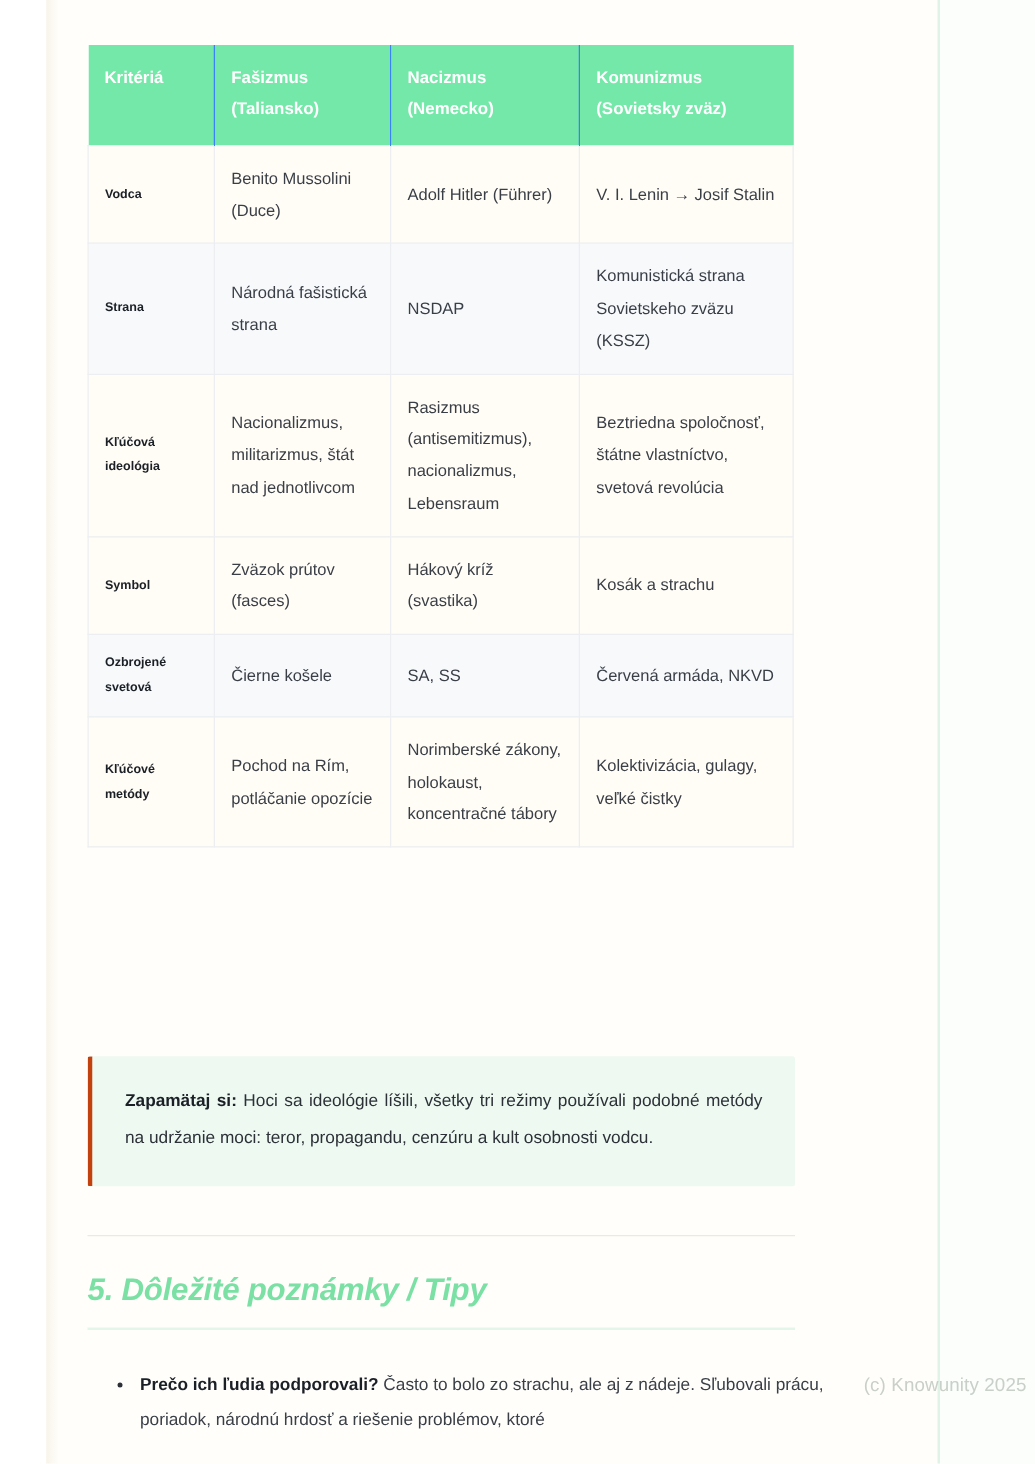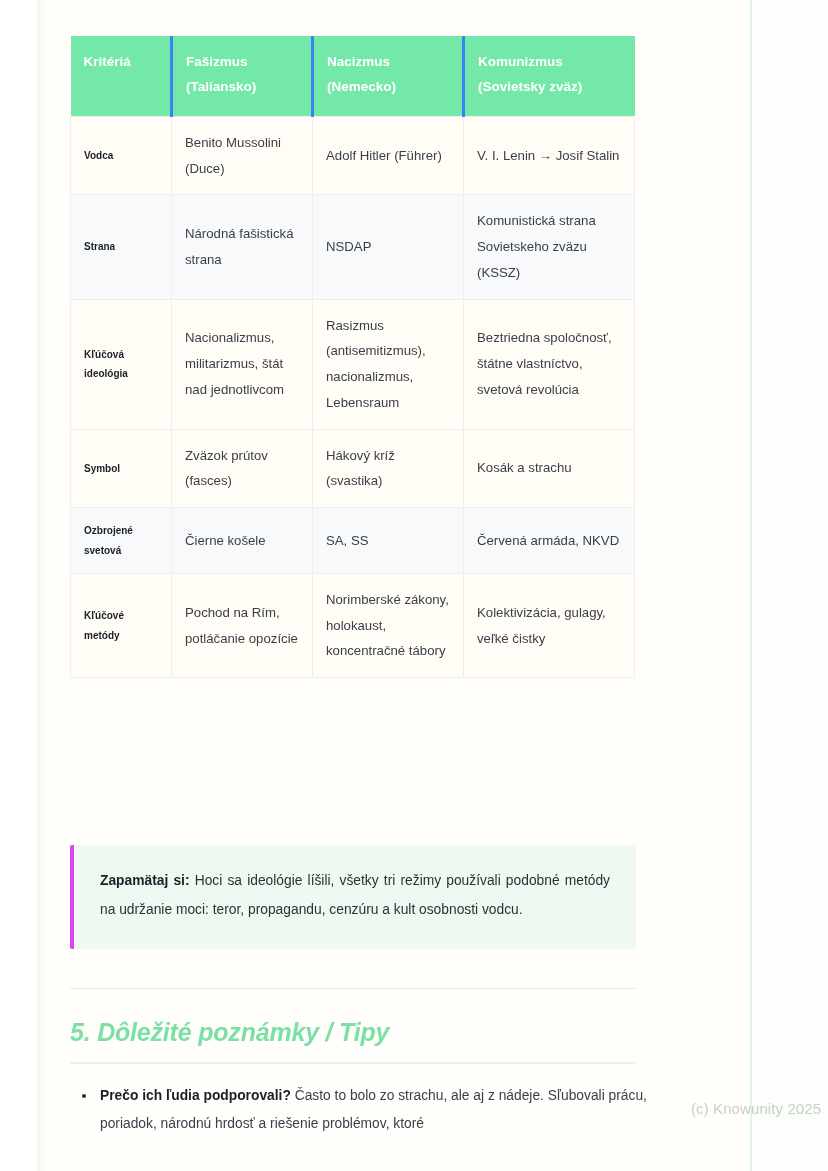--- a/index.html
+++ b/index.html
@@ -73,21 +73,21 @@
 
   .cmp-table th {
     background: #74e8a8;
     color: #ffffff;
     font-weight: bold;
     font-size: 13.5px;
     text-align: left;
     padding: 14px 13px 16px 13px;
     vertical-align: top;
     line-height: 1.85;
-    border-right: 3px solid #3b82f6;
+    border-right: 1px solid #3b82f6;
   }
   .cmp-table th:last-child { border-right: none; }
   .cmp-table th span { display: block; }
 
   .cmp-table td {
     padding: 13px 13px;
     vertical-align: middle;
     line-height: 1.95;
     color: #3a3f47;
     border: 1px solid #eceef1;
@@ -102,21 +102,21 @@
   .cmp-table tbody tr.even td { background: #f7f9fb; }
 
   
   .callout {
     position: absolute;
     left: 70px;
     top: 845px;
     width: 566px;
     box-sizing: border-box;
     background: #eef9f1;
-    border-left: 4px solid #d946ef;
+    border-left: 4px solid #c2410c;
     border-radius: 2px;
     padding: 22px 26px 24px 26px;
     color: #2c3138;
     font-size: 13.8px;
     line-height: 2.1;
     text-align: justify;
   }
   .callout b { color: #1b1f26; font-weight: bold; }
 
   
@@ -149,21 +149,21 @@
     height: 2px;
     background: #e2f7e9;
   }
 
   
   .tips-list {
     position: absolute;
     left: 70px;
     top: 1078px;
     width: 566px;
-    margin: 4px;
+    margin: 16px;
     padding: 0 0 0 22px;
     list-style: none;
     color: #3a3f47;
     font-size: 13.8px;
     line-height: 2.05;
   }
   .tips-list li {
     position: relative;
     padding-left: 4px;
   }

